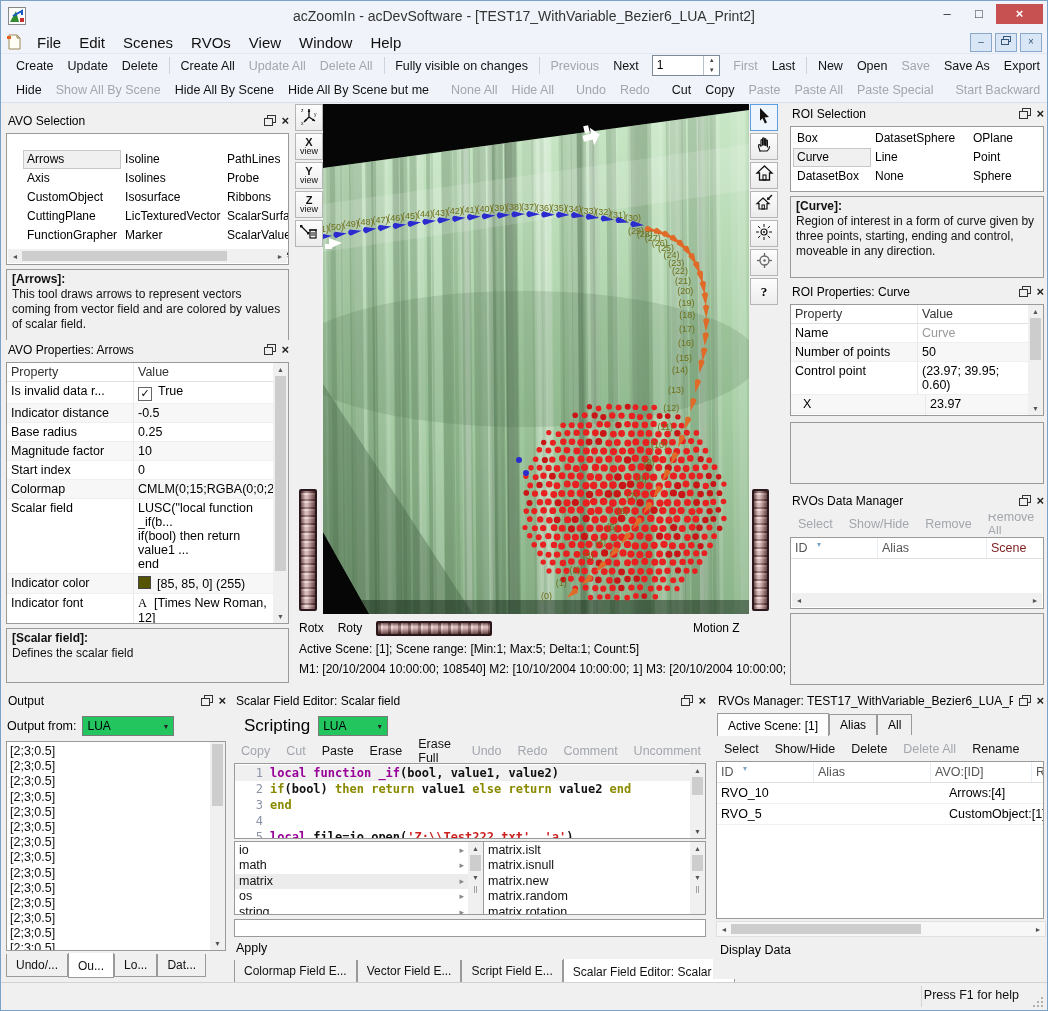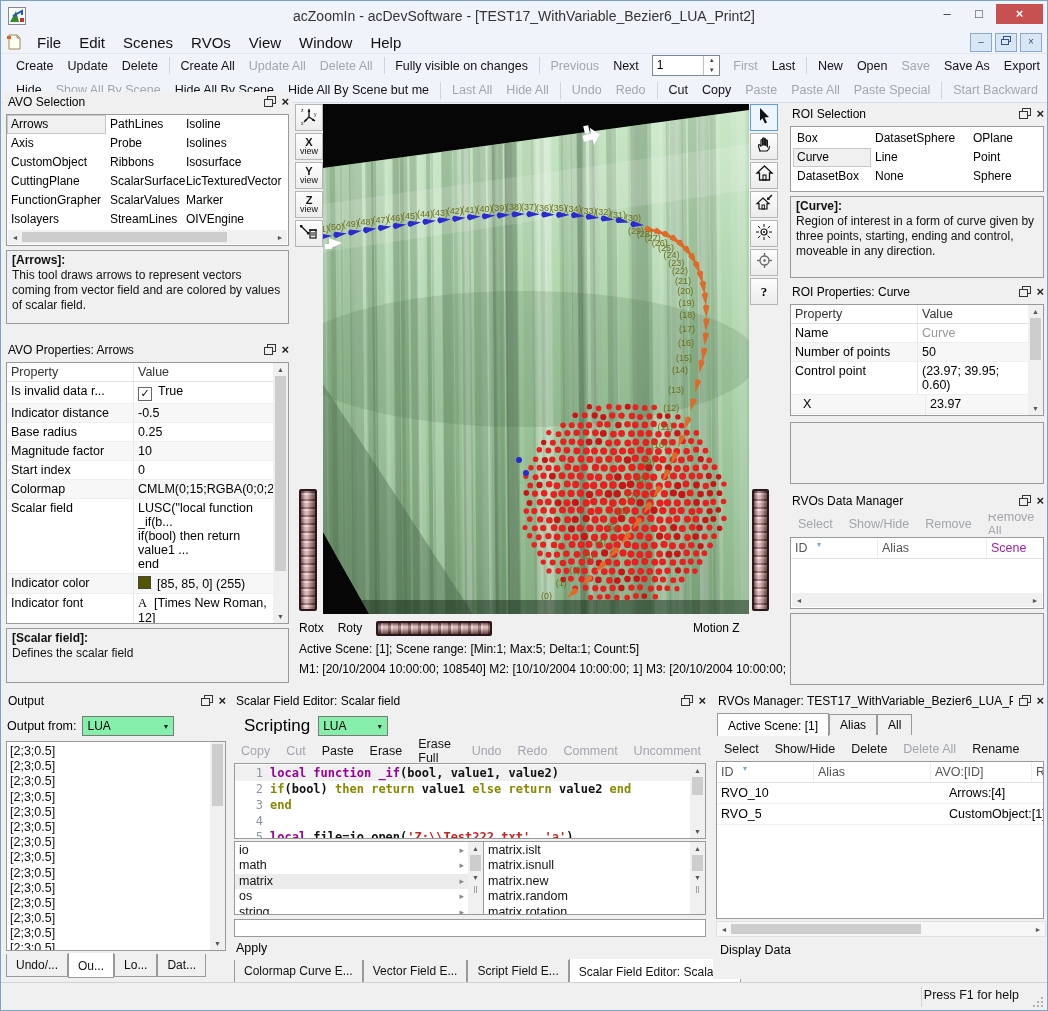--- a/index.html
+++ b/index.html
@@ -74,21 +74,21 @@
   
   .wheel{border:2px solid #2a181c;border-radius:2px;box-sizing:border-box;
     background:linear-gradient(90deg,rgba(40,10,10,.55),rgba(255,255,255,.30) 30%,rgba(255,238,238,.38) 45%,rgba(40,10,10,.55) 96%),
     repeating-linear-gradient(180deg,#6d4848 0 2px,#e6c6c6 2px 4px,#c49c9c 4px 8px);}
   .wheel-h{border:2px solid #2a181c;border-radius:2px;box-sizing:border-box;
     background:linear-gradient(180deg,rgba(40,10,10,.55),rgba(255,255,255,.30) 30%,rgba(255,238,238,.38) 45%,rgba(40,10,10,.55) 96%),
     repeating-linear-gradient(90deg,#6d4848 0 3px,#e6c6c6 3px 5px,#c49c9c 5px 10px);}
   .vplabel{font-size:12px;color:#000;white-space:nowrap;}
   
   .outline{font-size:12.5px;height:15.2px;line-height:15.2px;padding-left:3px;color:#111;}
-  .ddown{display:flex;align-items:center;background:#86efac;border:1px solid #7a7a7a;height:20px;box-sizing:border-box;font-size:12px;padding:0 4px;}
+  .ddown{display:flex;align-items:center;background:#22c55e;border:1px solid #7a7a7a;height:20px;box-sizing:border-box;font-size:12px;padding:0 4px;}
   .ddown .arr{margin-left:auto;font-size:7px;color:#222;padding-left:10px;}
   
   .cline{display:flex;font-family:"DejaVu Sans Mono",monospace;font-size:12px;height:16px;line-height:16px;font-weight:600;white-space:pre;}
   .cline.activeline{background:#f0f0f0;}
   .lnum{width:28px;text-align:right;padding-right:7px;color:#8d94a8;flex:none;font-weight:400;}
   .c-kw{color:#990099;}
   .c-ctl{color:#8a8a00;}
   .c-str{color:#cc2222;}
   .c-pl{color:#111;}
   .fbtn{padding:2px 8px;font-size:12.5px;color:#111;}
@@ -192,70 +192,70 @@
       <span class="tbtn disabled">Save</span>
       <span class="tbtn">Save As</span>
       <span class="tbtn">Export</span>
     </div>
   <div id="tb2" class="tbar">
       <span class="tbtn">Hide</span>
       <span class="tbtn disabled">Show All By Scene</span>
       <span class="tbtn">Hide All By Scene</span>
       <span class="tbtn">Hide All By Scene but me</span>
       <span class="tsep"></span>
-      <span class="tbtn disabled">Last All</span>
+      <span class="tbtn disabled">None All</span>
       <span class="tbtn disabled">Hide All</span>
       <span class="tsep"></span>
       <span class="tbtn disabled">Undo</span>
       <span class="tbtn disabled">Redo</span>
       <span class="tsep"></span>
       <span class="tbtn">Cut</span>
       <span class="tbtn">Copy</span>
       <span class="tbtn disabled">Paste</span>
       <span class="tbtn disabled">Paste All</span>
       <span class="tbtn disabled">Paste Special</span>
       <span class="tsep"></span>
       <span class="tbtn disabled">Start Backward</span>
     </div>
 
-  <div class="panel" style="left:2px;top:91px;width:289px;height:234px;">
+  <div class="panel" style="left:2px;top:110px;width:289px;height:234px;">
     <div class="ptitle">
       <span>AVO Selection</span>
         <span class="sp"></span>
       <svg class="dockf" viewBox="0 0 13 12">
           <rect x="3.5" y="0.5" width="8" height="7" fill="none" stroke="#333"></rect>
           <rect x="0.5" y="3.5" width="8" height="7" fill="#f0f0f0" stroke="#333"></rect>
         </svg>
       <span class="dockx">×</span>
     </div>
     <div class="whitebox" style="position:absolute;left:3px;top:22px;width:283px;height:132px;overflow:hidden;">
-      <div id="avo-sel-list" class="selwrap" style="padding:0;">
+      <div id="avo-sel-list" class="selwrap" style="padding:16px;">
           <div class="selcol" style="width: 99px;">
             <div class="selitem sel">Arrows</div>
             <div class="selitem">Axis</div>
             <div class="selitem">CustomObject</div>
             <div class="selitem">CuttingPlane</div>
             <div class="selitem">FunctionGrapher</div>
             <div class="selitem">Isolayers</div>
           </div>
+          <div class="selcol" style="width: 102px;">
+            <div class="selitem">Isoline</div>
+            <div class="selitem">Isolines</div>
+            <div class="selitem">Isosurface</div>
+            <div class="selitem">LicTexturedVector</div>
+            <div class="selitem">Marker</div>
+            <div class="selitem">OIVEngine</div>
+          </div>
           <div class="selcol" style="width: 76px;">
             <div class="selitem">PathLines</div>
             <div class="selitem">Probe</div>
             <div class="selitem">Ribbons</div>
             <div class="selitem">ScalarSurface</div>
             <div class="selitem">ScalarValues</div>
             <div class="selitem">StreamLines</div>
-          </div>
-          <div class="selcol" style="width: 102px;">
-            <div class="selitem">Isoline</div>
-            <div class="selitem">Isolines</div>
-            <div class="selitem">Isosurface</div>
-            <div class="selitem">LicTexturedVector</div>
-            <div class="selitem">Marker</div>
-            <div class="selitem">OIVEngine</div>
           </div>
         </div>
       <div class="hsb" style="position:absolute;left:1px;right:1px;bottom:1px;">
         <span class="sba-h">◄</span>
           <div class="sbt-h" style="width:205px;"></div>
           <span class="sba-h" style="margin-left:auto;">►</span>
       </div>
     </div>
     <div class="descbox" style="position:absolute;left:3px;top:158px;width:283px;height:74px;">
       <b>[Arrows]:</b><br>
@@ -1367,21 +1367,21 @@
           <span class="sba">▲</span>
             <div class="sbt" style="height:16px;"></div>
             <span class="sba">▼</span>
             <span style="font-size:8px;color:#777;">||</span>
         </div>
       </div>
     </div>
     <div class="whitebox" style="position:absolute;left:3px;top:228px;width:472px;height:18px;"></div>
     <div style="position:absolute;left:5px;top:250px;font-size:12.5px;">Apply</div>
     <div id="sfe-tabs" class="toolrow" style="position:absolute;left:3px;top:268px;">
-        <span class="btab">Colormap Curve E...</span>
+        <span class="btab">Colormap Field E...</span>
         <span class="btab">Vector Field E...</span>
         <span class="btab">Script Field E...</span>
         <span class="btab active">Scalar Field Editor: Scalar ...</span>
       </div>
   </div>
 
   <div class="panel" style="left:786px;top:103px;width:260px;height:177px;">
     <div class="ptitle">
       <span>ROI Selection</span>
         <span class="sp"></span>
@@ -1478,21 +1478,21 @@
         <span class="fbtn disabled">Select</span>
         <span class="fbtn disabled">Show/Hide</span>
         <span class="fbtn disabled">Remove</span>
         <span class="fbtn disabled">Remove All</span>
         <span class="fbtn disabled">Expo</span>
       </div>
     <div class="whitebox" style="position:absolute;left:3px;top:46px;width:254px;height:72px;overflow:hidden;">
       <div id="rdm-cols" class="rvh">
           <div class="rvhc" style="width: 78px; color: rgb(85, 85, 85);">ID<span class="sortmark">▾</span></div>
           <div class="rvhc" style="width: 100px; color: rgb(85, 85, 85);">Alias</div>
-          <div class="rvhc" style="width: 52px; color: #a21caf;">Scene</div>
+          <div class="rvhc" style="width: 52px; color: #7f1d1d;">Scene</div>
         </div>
       <div class="hsb" style="position:absolute;left:1px;right:1px;bottom:1px;">
         <span class="sba-h">◄</span>
           <span class="sba-h" style="margin-left:auto;">►</span>
       </div>
     </div>
     <div class="descbox" style="position:absolute;left:3px;top:122px;width:254px;height:72px;"></div>
   </div>
 
   <div class="panel" style="left:712px;top:690px;width:334px;height:288px;">

